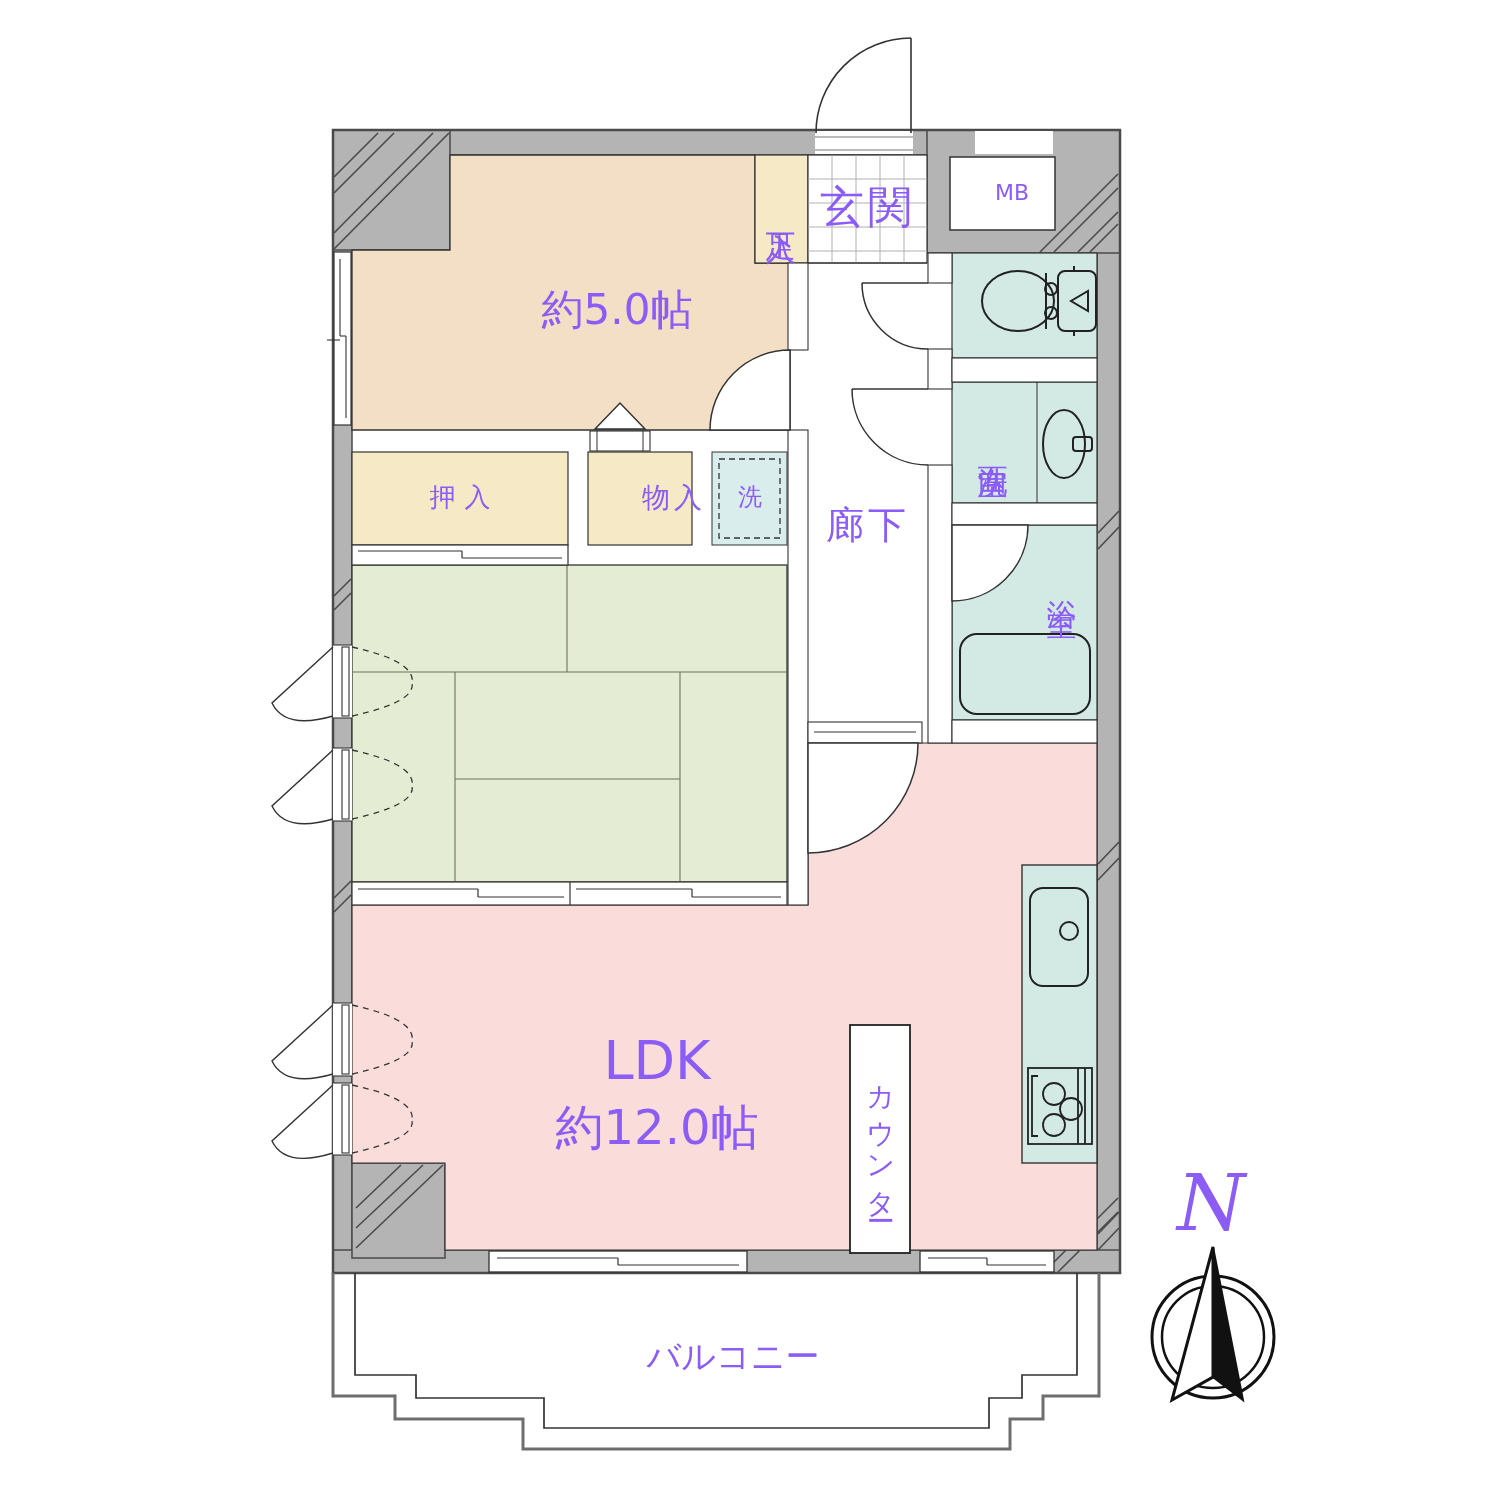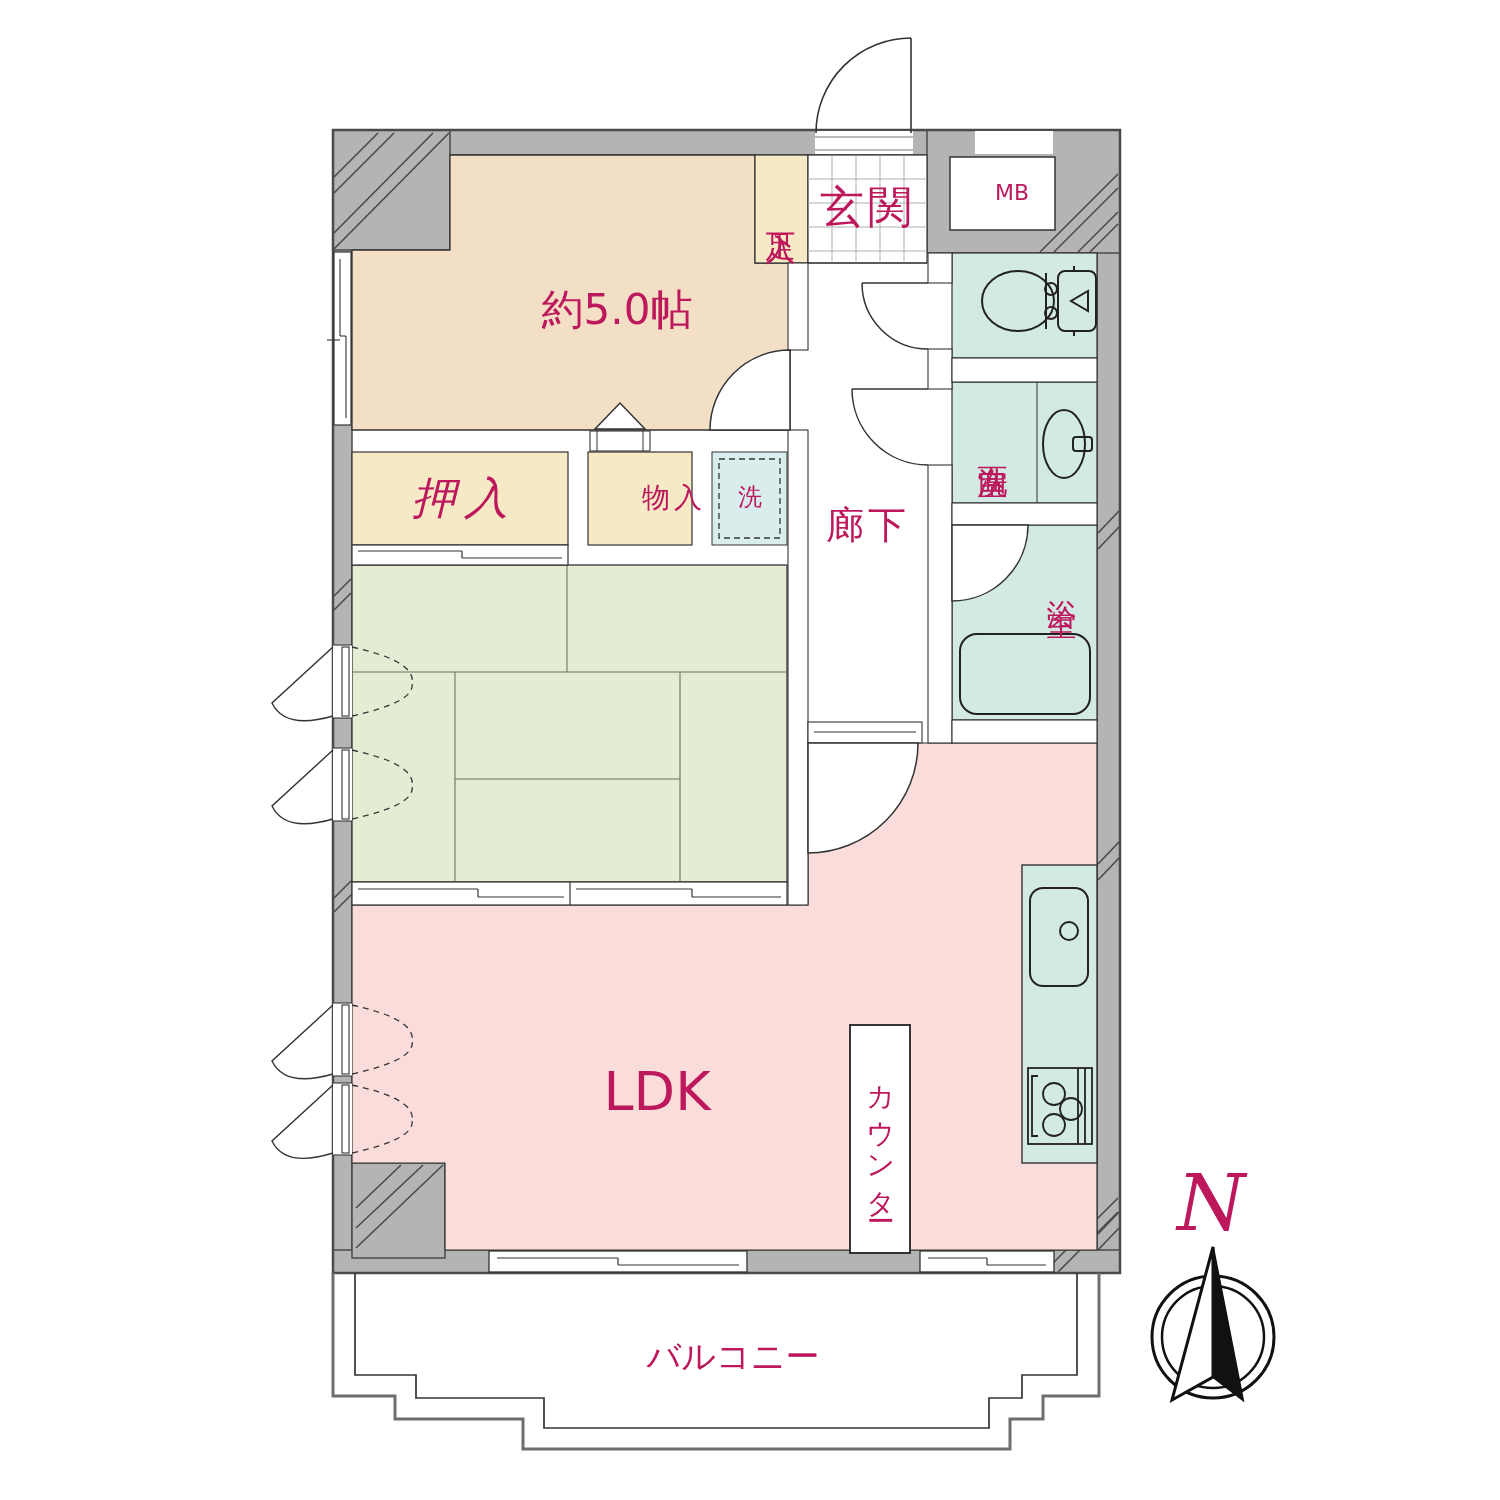--- a/index.html
+++ b/index.html
@@ -1,19 +1,19 @@
 <!DOCTYPE html>
 <html><head>
 <meta charset="utf-8">
 <style>
   html,body{margin:0;padding:0;background:#fff;}
   #plan{position:relative;width:1500px;height:1500px;background:#fff;overflow:hidden;
         font-family:"DejaVu Sans","Liberation Sans",sans-serif;}
   #plan svg{position:absolute;left:0;top:0;}
-  .label{position:absolute;transform:translate(-50%,-50%);color:#be185d;text-align:center;
+  .label{position:absolute;transform:translate(-50%,-50%);color:#8b5cf6;text-align:center;
          line-height:1.3;white-space:nowrap;font-family:"DejaVu Sans","Liberation Sans",sans-serif;}
   .sp{letter-spacing:9px;margin-right:-9px;}
   .sp2{letter-spacing:4px;margin-right:-4px;}
   .vert{writing-mode:vertical-rl;text-orientation:upright;transform:translate(-50%,-50%);}
   .north{font-family:"DejaVu Serif","Liberation Serif",serif;font-style:italic;}
 </style>
 </head>
 <body>
 
 <div id="plan">
@@ -280,39 +280,40 @@
   </g>
 </svg>
 
   <div class="label" style="left:617px;top:310px;">
     <div style="font-size:42px;">約5.0帖</div>
   </div>
 
 
   <div class="label" style="left:657px;top:1092px;">
     <div style="font-size:54px;">LDK</div>
+    <div style="font-size:48px;">約12.0帖</div>
   </div>
 
   <div class="label" style="left:733px;top:1356px;font-size:34px;">バルコニー</div>
 
   <div class="label" style="left:866px;top:207px;font-size:44px;">
     <span class="sp2">玄関</span></div>
 
   <div class="label vert" style="left:781px;top:209px;font-size:30px;">下足入</div>
 
   <div class="label" style="left:1012px;top:193px;font-size:22px;">MB</div>
 
   <div class="label" style="left:866px;top:528px;font-size:38px;font-family:Liberation Mono, monospace;">
     <span class="sp2">廊下</span></div>
 
   <div class="label vert" style="left:993px;top:443px;font-size:30px;">洗面室</div>
 
   <div class="label vert" style="left:1062px;top:584px;font-size:30px;letter-spacing:8px;">浴室</div>
 
-  <div class="label" style="left:460px;top:498px;font-size:44px;font-style:italic;">
+  <div class="label" style="left:460px;top:498px;font-size:26px;">
     <span class="sp">押入</span></div>
 
   <div class="label" style="left:672px;top:498px;font-size:28px;">
     <span class="sp2">物入</span></div>
 
   <div class="label" style="left:750px;top:498px;font-size:24px;">洗</div>
 
   <div class="label vert" style="left:880px;top:1138px;font-size:28px;letter-spacing:3px;">カウンター</div>
 
   <div class="label north" style="left:1211px;top:1204px;font-size:78px;">N</div>

